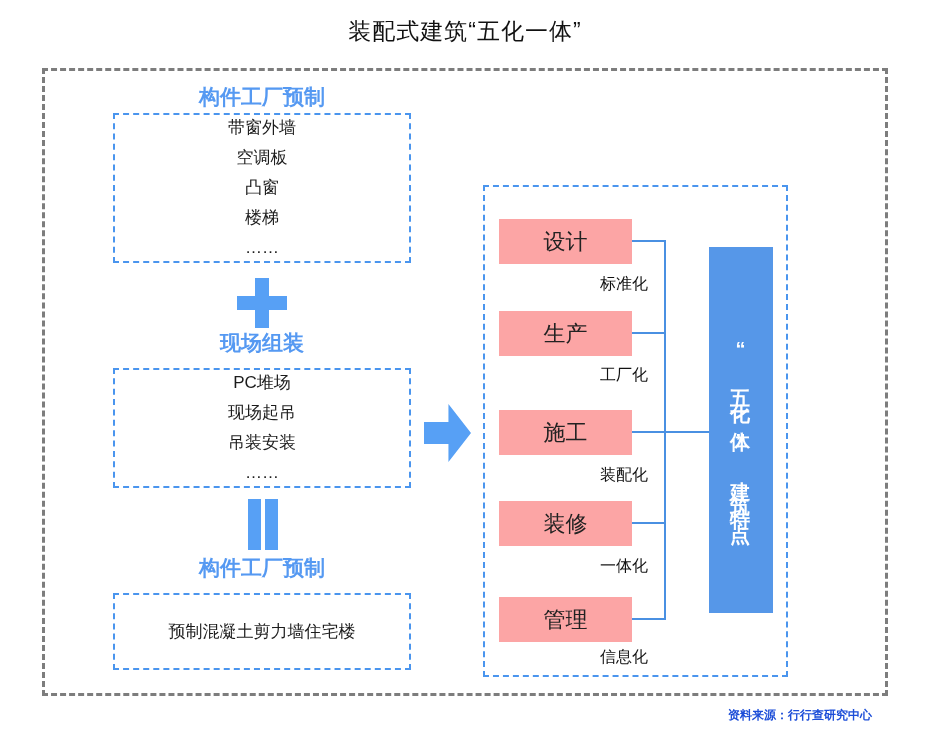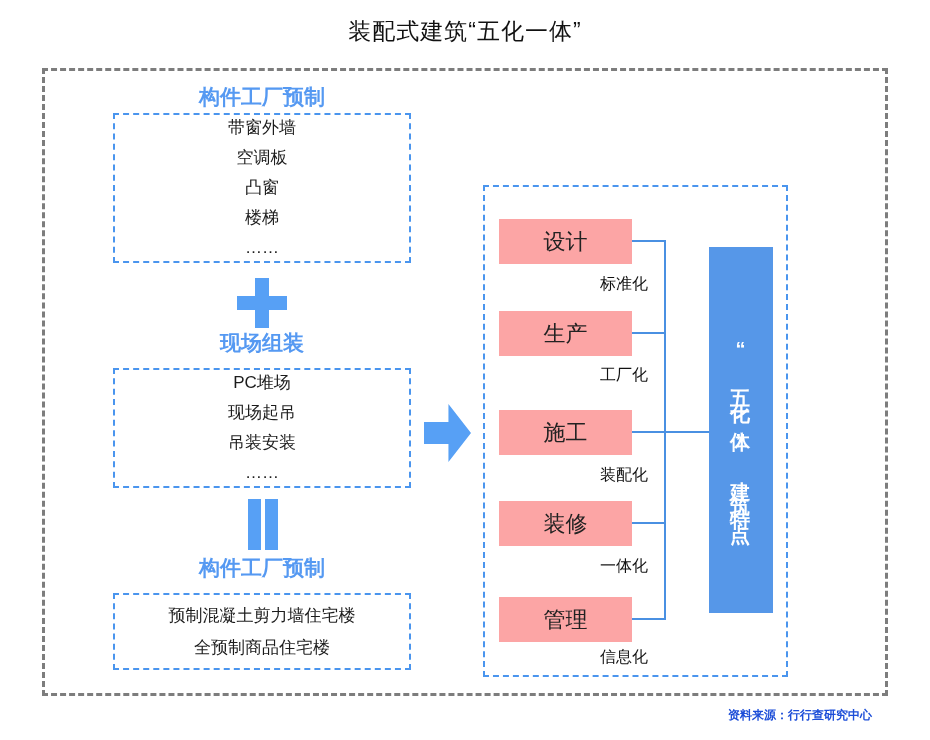--- a/index.html
+++ b/index.html
@@ -75,21 +75,20 @@
 </div>
 
 <div class="abs equals-icon">
   <div class="bar"></div>
   <div class="bar"></div>
 </div>
 
 <div class="abs blue-head" style="top:554px;">构件工厂预制</div>
 <div class="abs dash-box" style="top:593px; height:77px;">
   <div class="li" style="line-height:32px;">预制混凝土剪力墙住宅楼</div>
-  <div class="li" style="line-height:32px;">全预制商品住宅楼</div>
 </div>
 
 <div class="abs flow-arrow"></div>
 
 <div class="abs process-panel"></div>
 
 <div class="abs proc-box" style="top:219px;">设计</div>
 <div class="abs proc-label" style="top:274px;">标准化</div>
 
 <div class="abs proc-box" style="top:311px;">生产</div>

